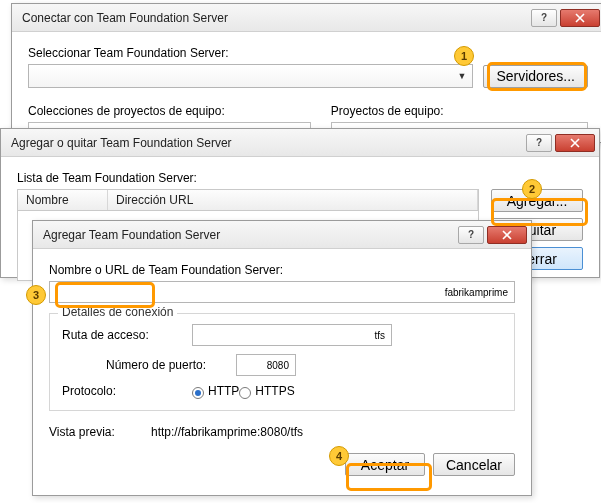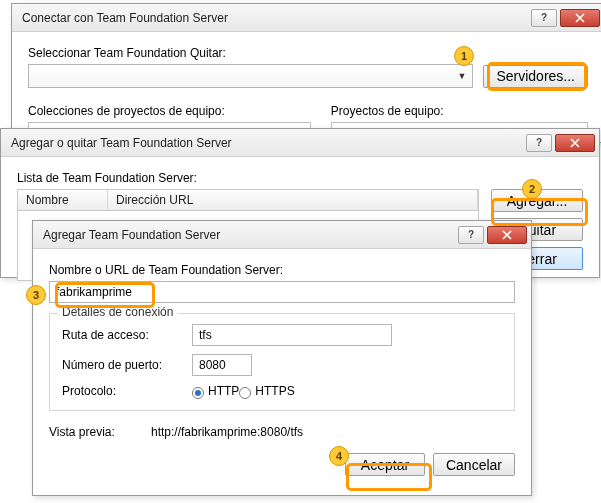--- a/index.html
+++ b/index.html
@@ -84,22 +84,22 @@
     padding: 3px 8px;
     border-right:1px solid #d7d7d7;
     font-size:12px;
     color:#222;
   }
   .input {
     height: 22px;
     border:1px solid #b5b5b5;
     background:#fff;
     padding: 2px 6px;
-    font-size:12px;
-    display:flex; align-items:center;
+    font-size:10px;
+    display:flex; align-items:center;justify-content:flex-end;
   }
   .radio {
     width:12px; height:12px; border-radius:50%;
     border:1px solid #7a7a7a; background:#fff;
     display:inline-flex; align-items:center; justify-content:center;
     margin-right:4px; position:relative; top:2px;
   }
   .radio.checked::after{
     content:""; width:6px; height:6px; border-radius:50%; background:#2a6fc9;
   }
@@ -142,21 +142,21 @@
     <div class="tbtns">
       <div class="tbtn">?</div>
       <div class="tbtn close">
         <svg width="10" height="10" viewBox="0 0 10 10">
             <path d="M1 1 L9 9 M9 1 L1 9" stroke="#fff" stroke-width="1.6"></path>
           </svg>
       </div>
     </div>
   </div>
   <div class="body">
-    <div class="lbl">Seleccionar Team Foundation Quitar:</div>
+    <div class="lbl">Seleccionar Team Foundation Server:</div>
     <div class="row" style="gap:10px;">
       <div class="combo" style="flex:1;">
         <span class="arrow">▼</span>
       </div>
       <div class="btn" style="min-width:94px;">Servidores...</div>
     </div>
     <div class="row" style="gap:20px; margin-top:14px;">
       <div style="flex:1.1;">
         <div class="lbl">Colecciones de proyectos de equipo:</div>
         <div class="listbox"></div>
@@ -221,21 +221,21 @@
     <div class="group">
       <div class="legend">Detalles de conexión</div>
 
       <div class="row" style="margin-bottom:8px;">
         <div style="width:130px;">Ruta de acceso:</div>
         <div class="input" style="width:200px;">
           <span>tfs</span>
         </div>
       </div>
       <div class="row" style="margin-bottom:8px;">
-        <div style="width:130px;">Número de puerto:</div>
+        <div style="width:130px;margin-left:44px;">Número de puerto:</div>
         <div class="input" style="width:60px;">
           <span>8080</span>
         </div>
       </div>
       <div class="row">
         <div style="width:130px;">Protocolo:</div>
         <span class="radio checked"></span>
         <span style="">HTTP</span>
         <span class="radio"></span>
         <span>HTTPS</span>

